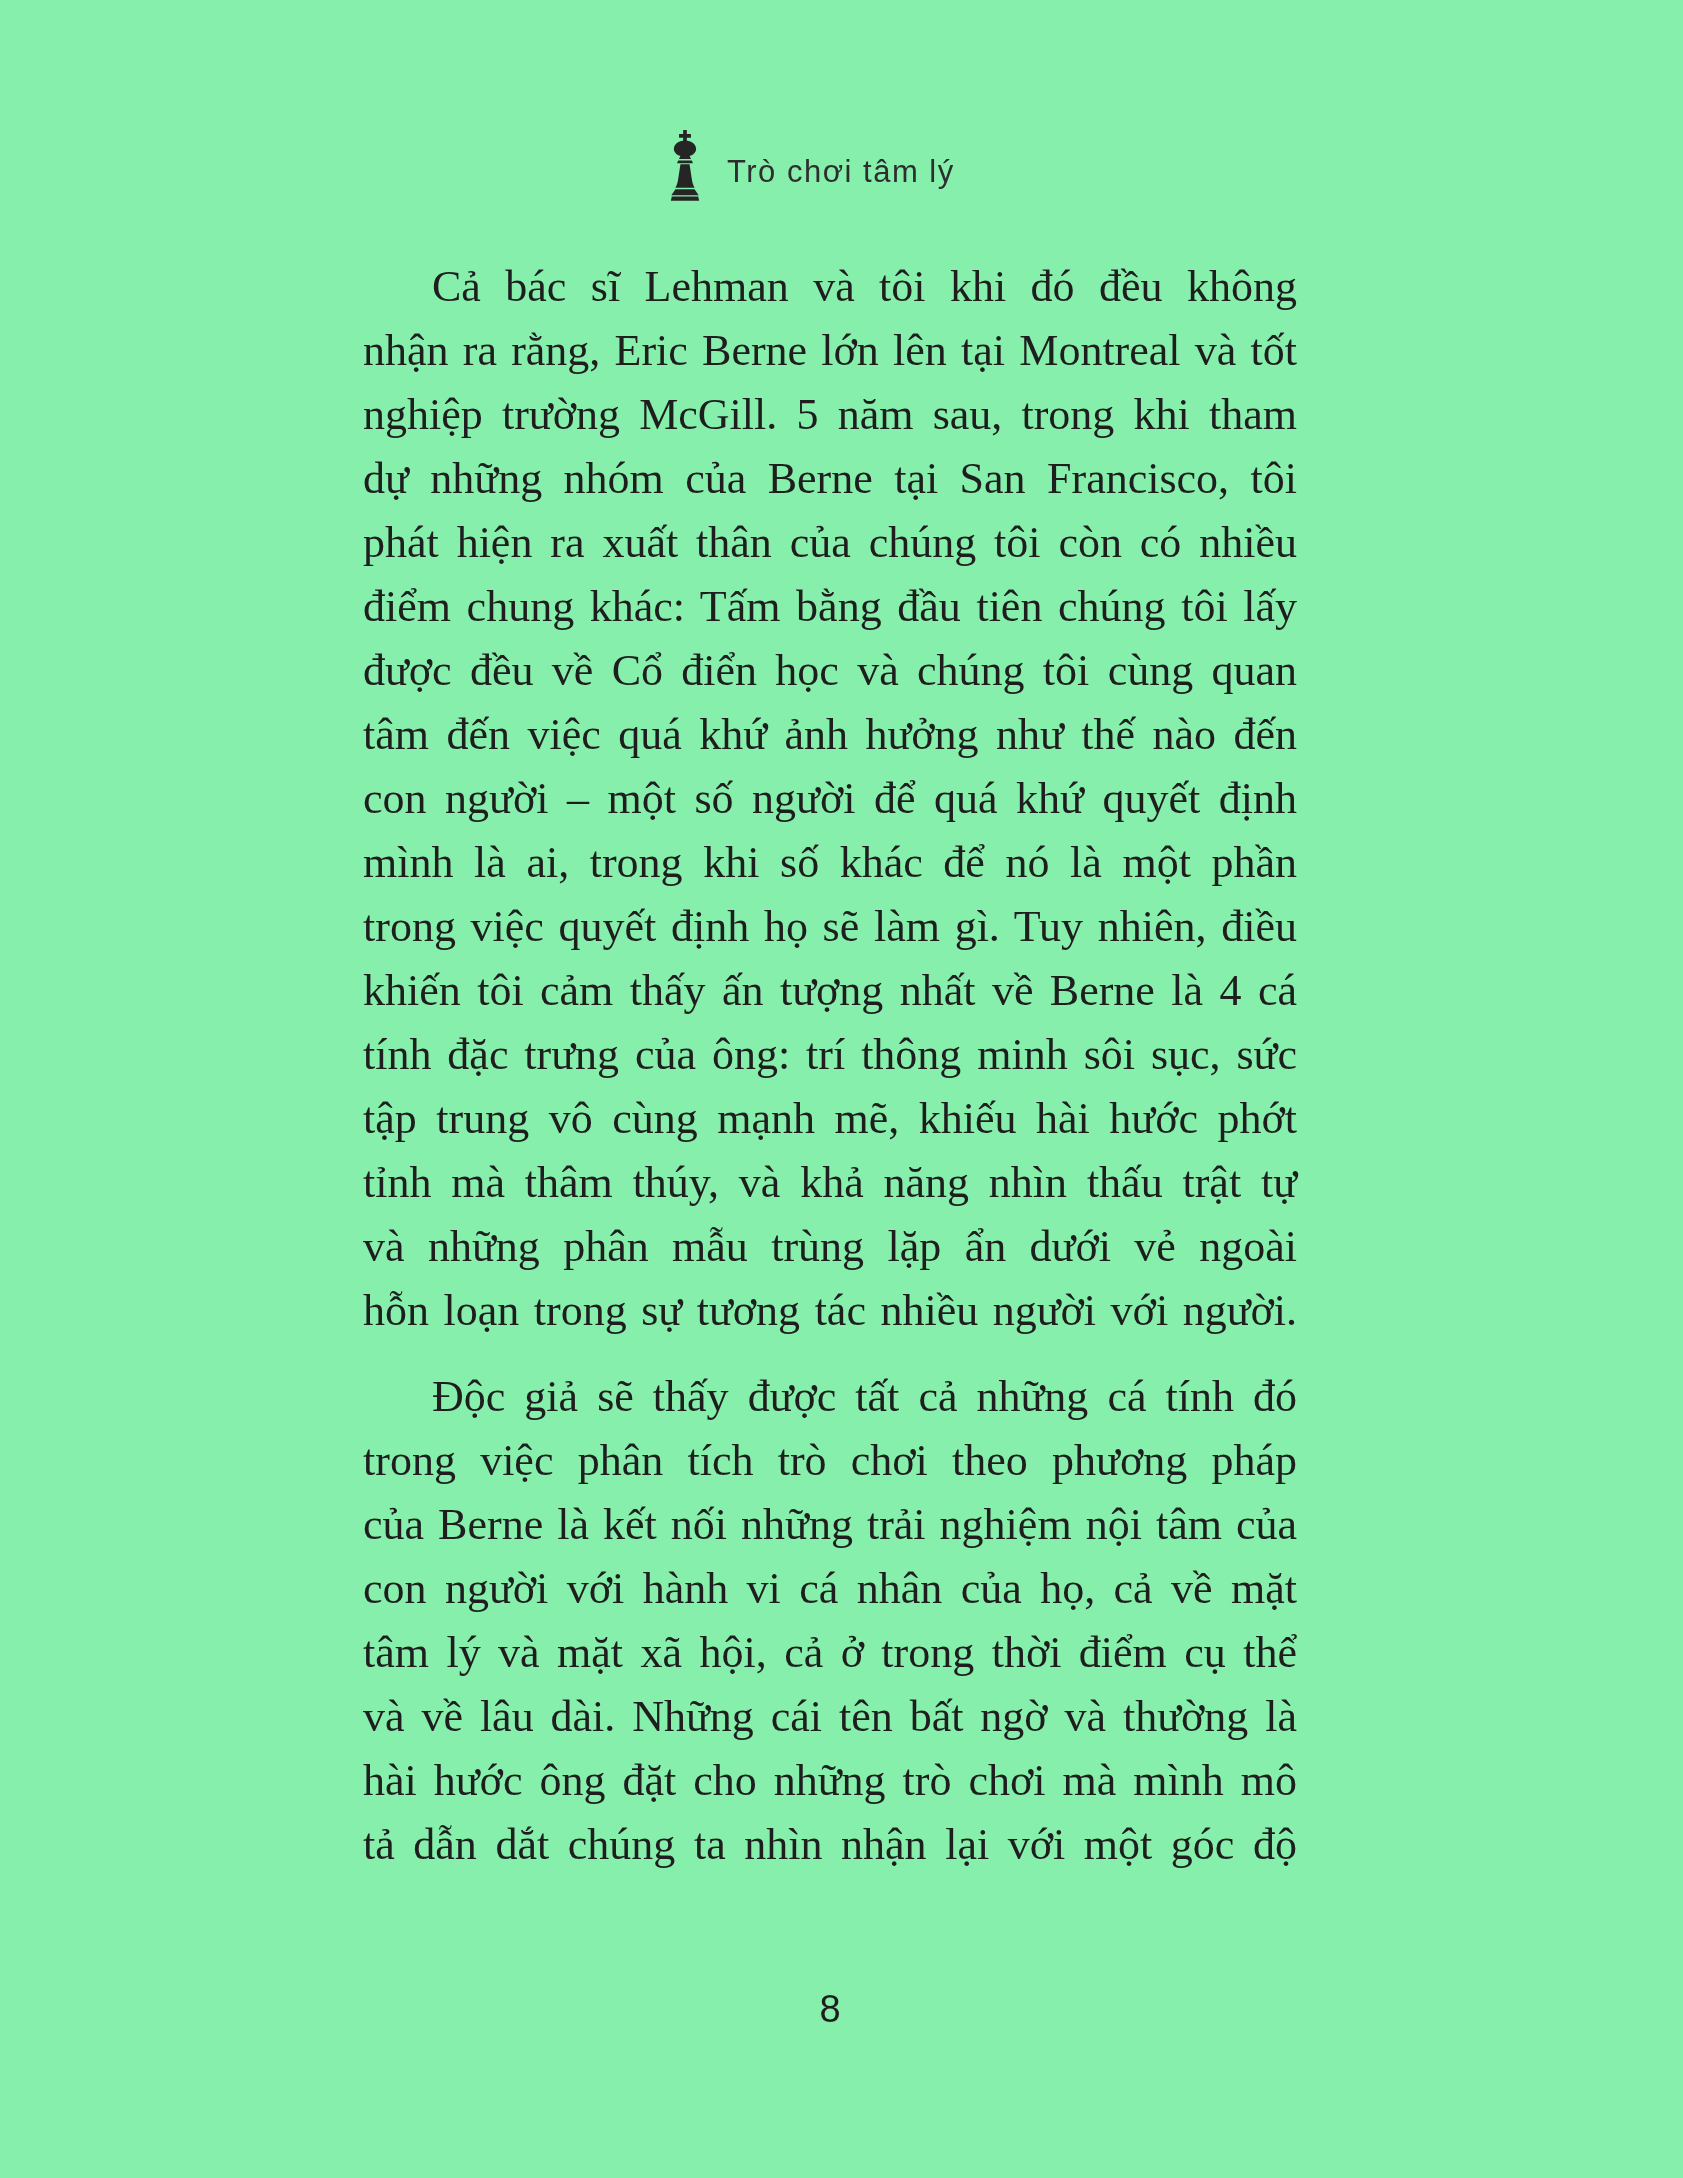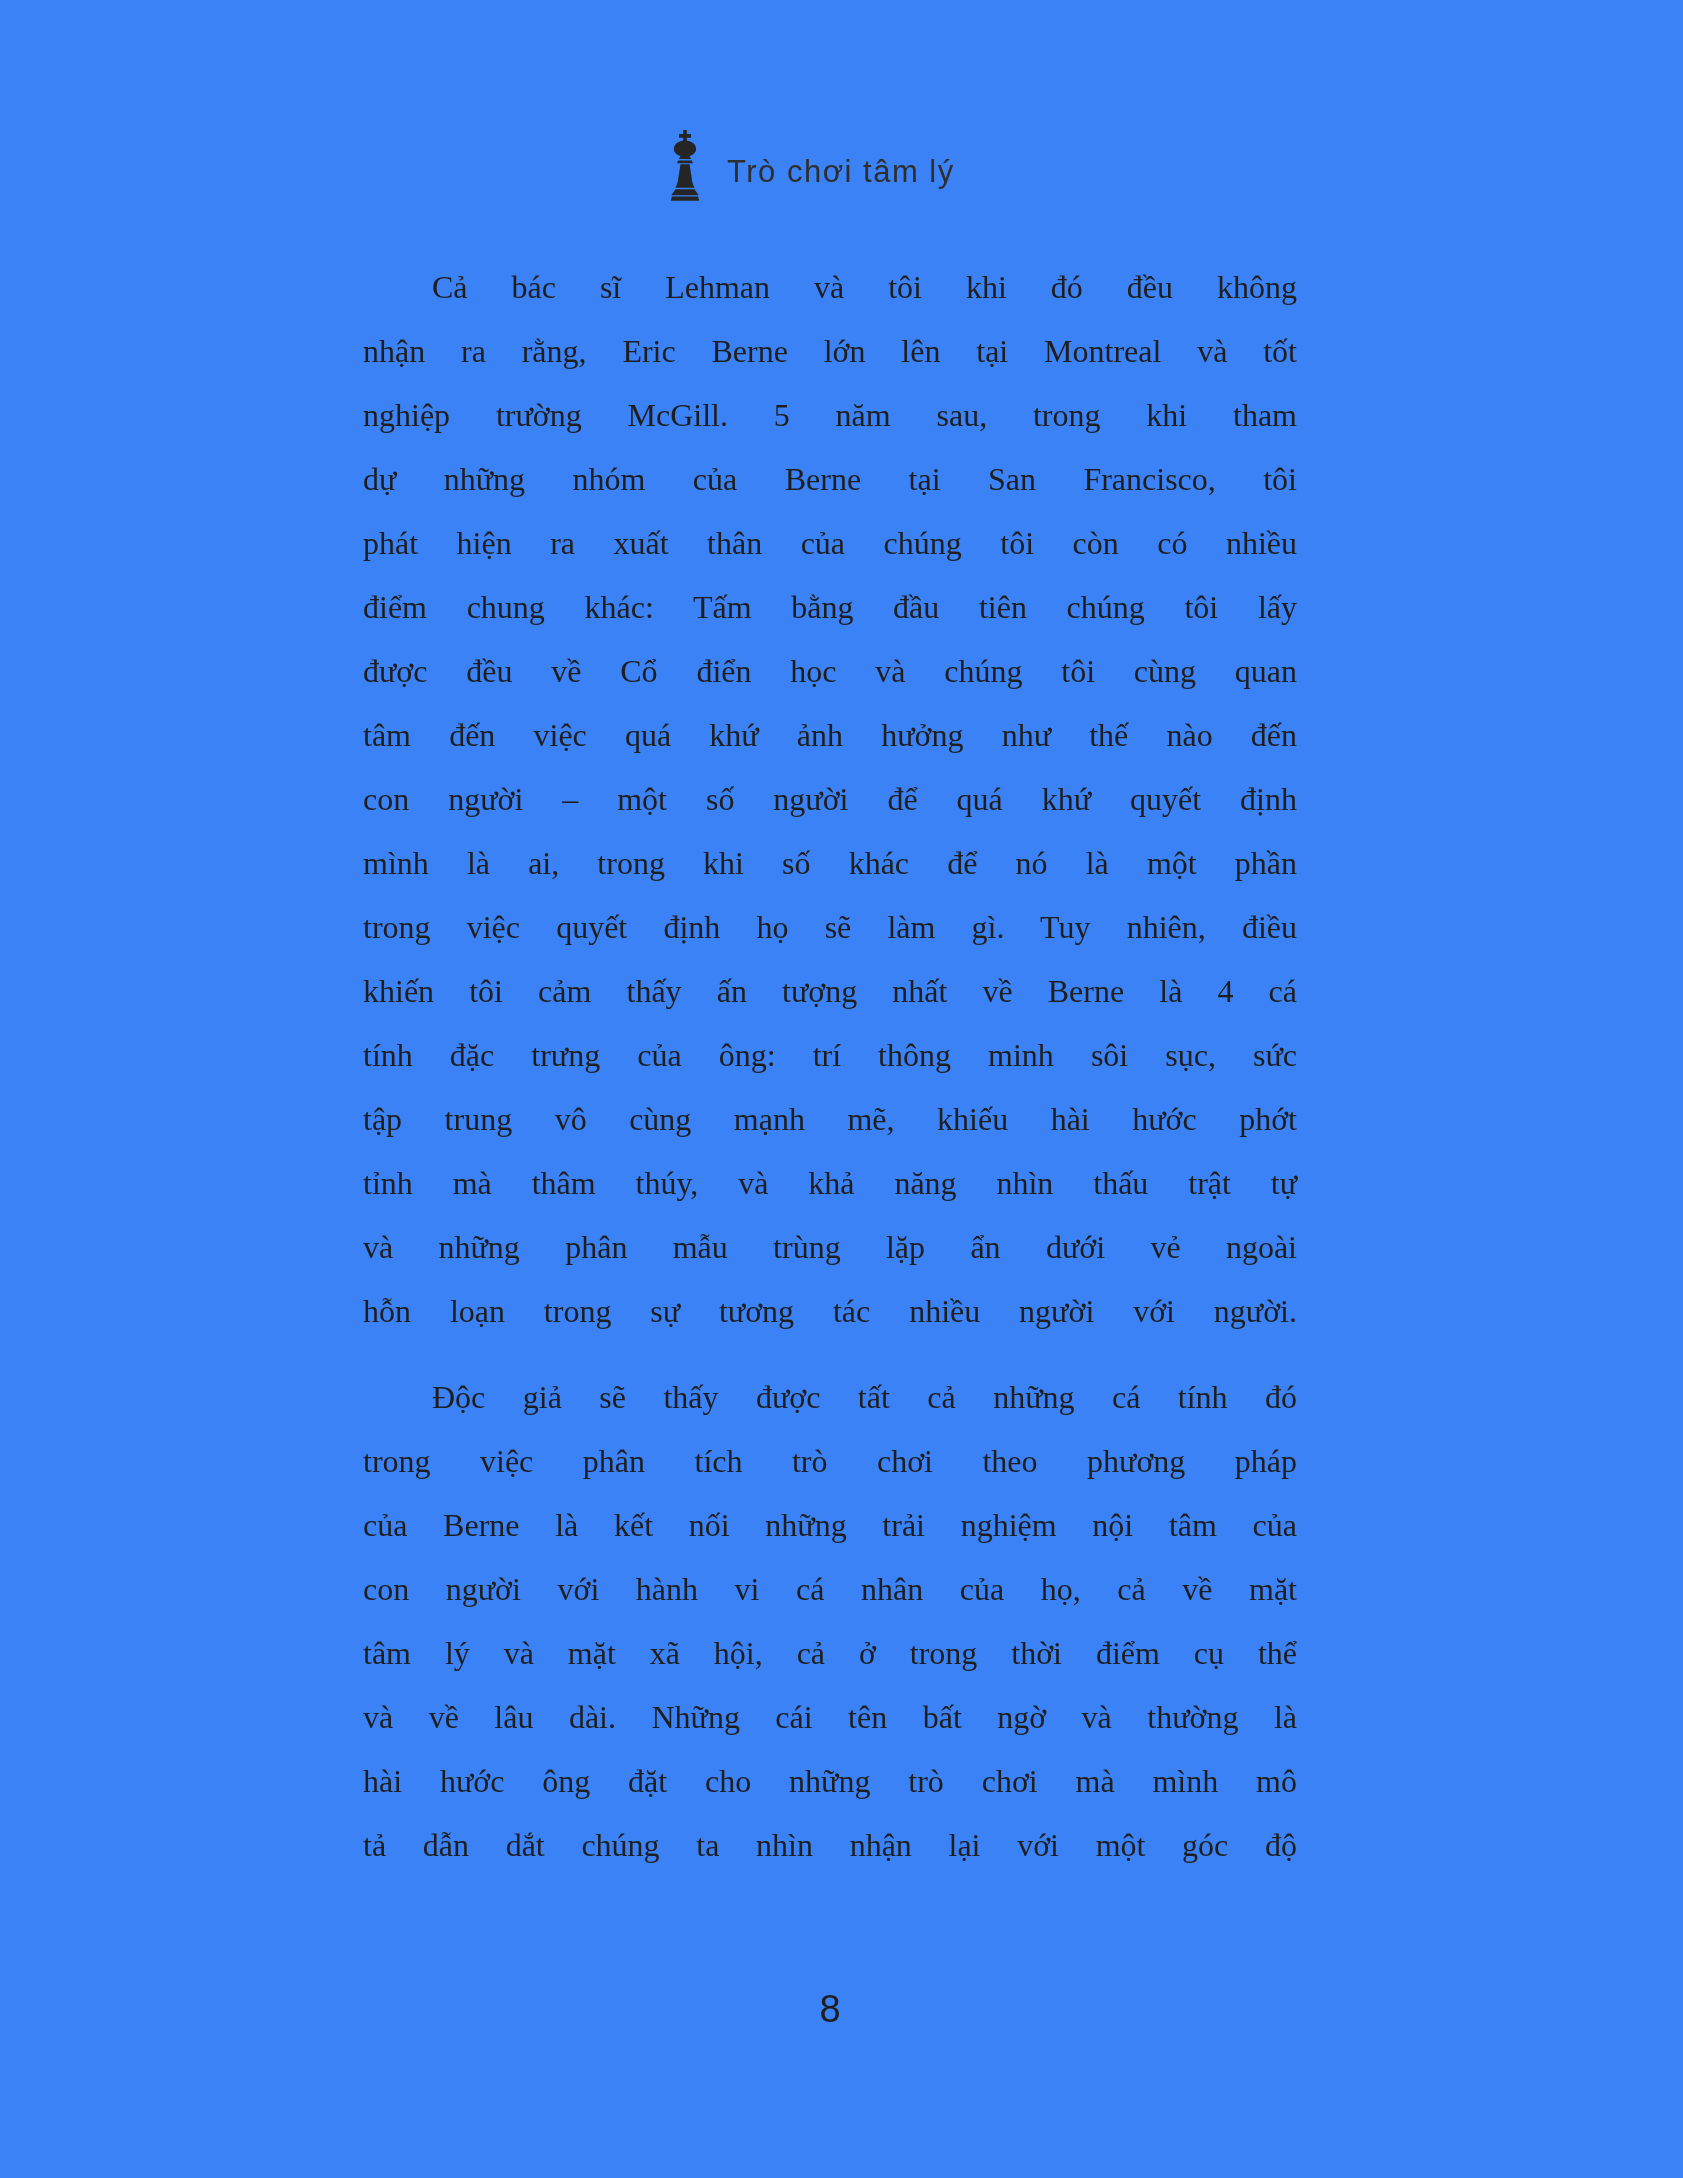--- a/index.html
+++ b/index.html
@@ -1,19 +1,19 @@
 <!DOCTYPE html>
 <html style="--ink: #1e1e1e; --header_ink: #2e2e2e; --icon_fill: #252525;"><head>
 <meta charset="utf-8">
 <style>
   html,body{margin:0;padding:0;background:#e8e8e8;}
   .page{
     position:relative;
     width:1683px;height:2178px;
-    background:#3b82f6;
+    background:#86efac;
     overflow:hidden;
     font-family:"Liberation Serif", serif;
   }
   
   .header{
     position:absolute;
     left:665px;top:128px;
     height:75px;
     display:flex;
     align-items:center;
@@ -30,21 +30,21 @@
     letter-spacing:1.5px;
     color:var(--header_ink,#2e2e2e);
     margin-top:12px;
     white-space:nowrap;
   }
   
   .text-block{
     position:absolute;
     left:363px;top:255px;
     width:934px;
-    font-size:32px;
+    font-size:44px;
     line-height:64px;
     color:var(--ink,#1e1e1e);
   }
   .paragraph{margin:0;}
   .paragraph + .paragraph{margin-top:22px;}
   .line{
     text-align:justify;
     text-align-last:justify;
     height:64px;
   }

